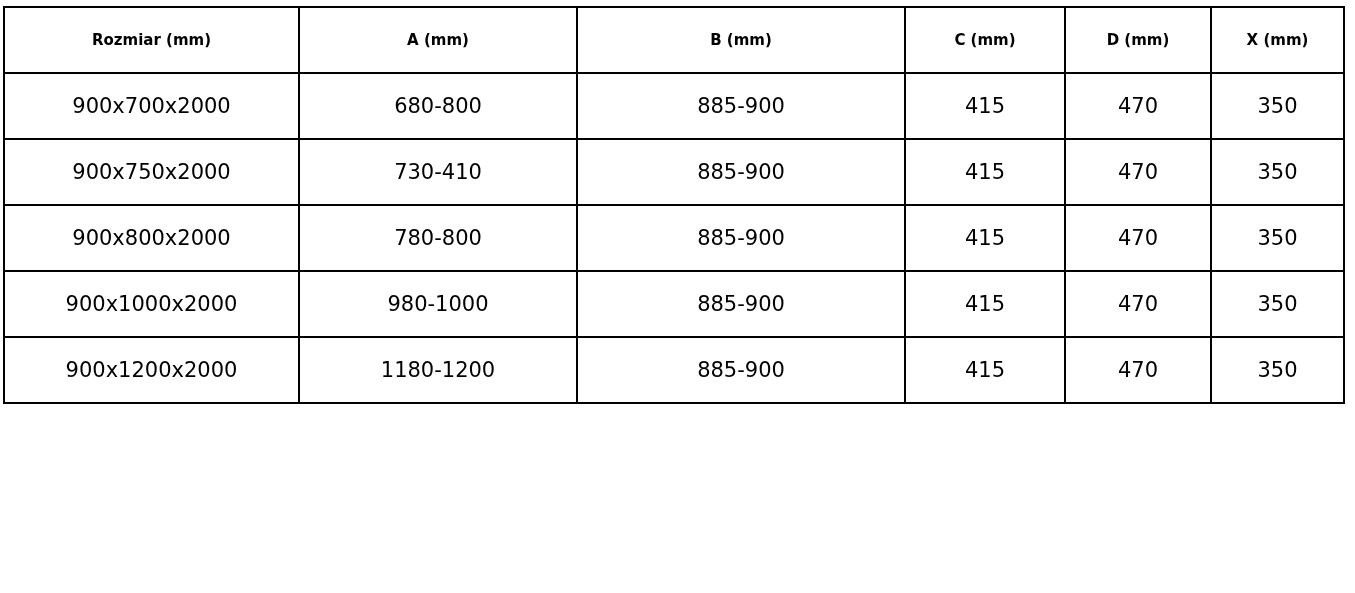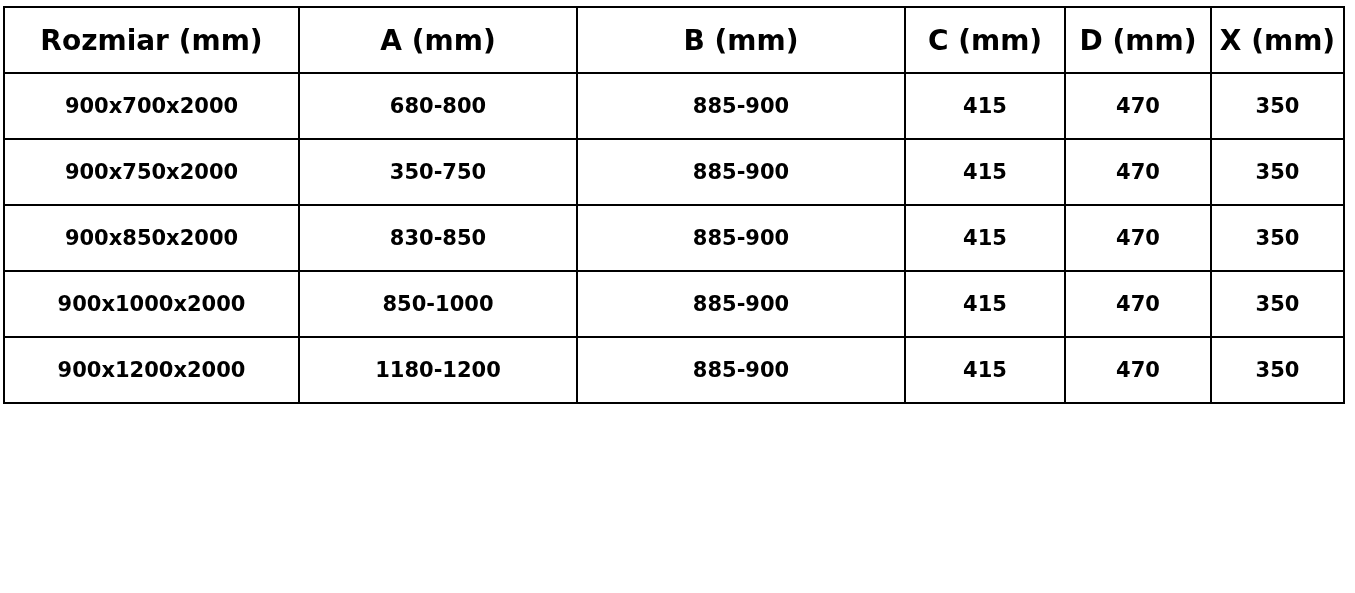--- a/index.html
+++ b/index.html
@@ -30,24 +30,24 @@
     border: 2px solid #000000;
     text-align: center;
     vertical-align: middle;
     height: 64px;
     padding: 0 4px;
     font-size: 21px;
     white-space: nowrap;
   }
   table.spec-table th {
     font-weight: bold;
-    font-size: 28px;
+    font-size: 15px;
   }
   table.spec-table td {
-    font-weight: bold;
+    font-weight: normal;
     border-radius: 24px;
   }
   
   col.c0 { width: 295px; }
   col.c1 { width: 278px; }
   col.c2 { width: 328px; }
   col.c3 { width: 160px; }
   col.c4 { width: 146px; }
   col.c5 { width: 133px; }
 </style>
@@ -78,37 +78,37 @@
       <tr>
         <td>900x700x2000</td>
         <td>680-800</td>
         <td>885-900</td>
         <td>415</td>
         <td>470</td>
         <td>350</td>
       </tr>
       <tr>
         <td>900x750x2000</td>
-        <td>350-750</td>
+        <td>730-410</td>
         <td>885-900</td>
         <td>415</td>
         <td>470</td>
         <td>350</td>
       </tr>
       <tr>
-        <td>900x850x2000</td>
-        <td>830-850</td>
+        <td>900x800x2000</td>
+        <td>780-800</td>
         <td>885-900</td>
         <td>415</td>
         <td>470</td>
         <td>350</td>
       </tr>
       <tr>
         <td>900x1000x2000</td>
-        <td>850-1000</td>
+        <td>980-1000</td>
         <td>885-900</td>
         <td>415</td>
         <td>470</td>
         <td>350</td>
       </tr>
       <tr>
         <td>900x1200x2000</td>
         <td>1180-1200</td>
         <td>885-900</td>
         <td>415</td>

